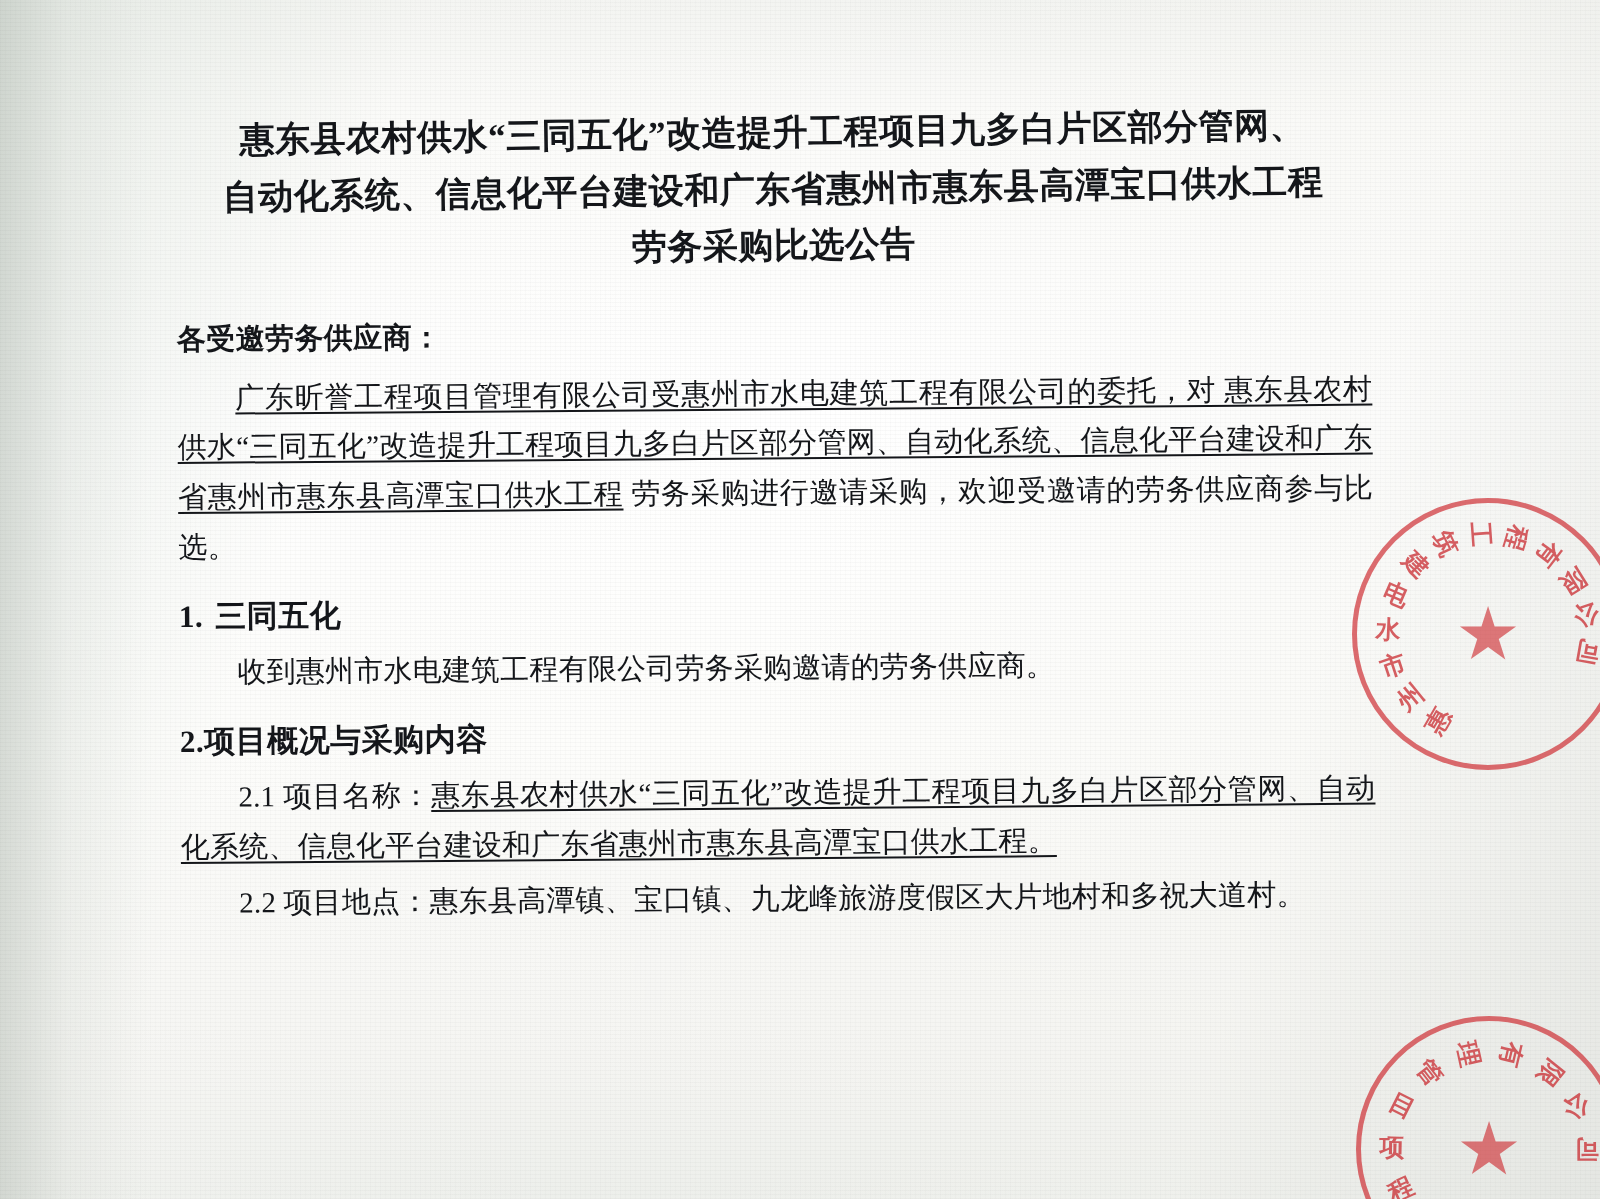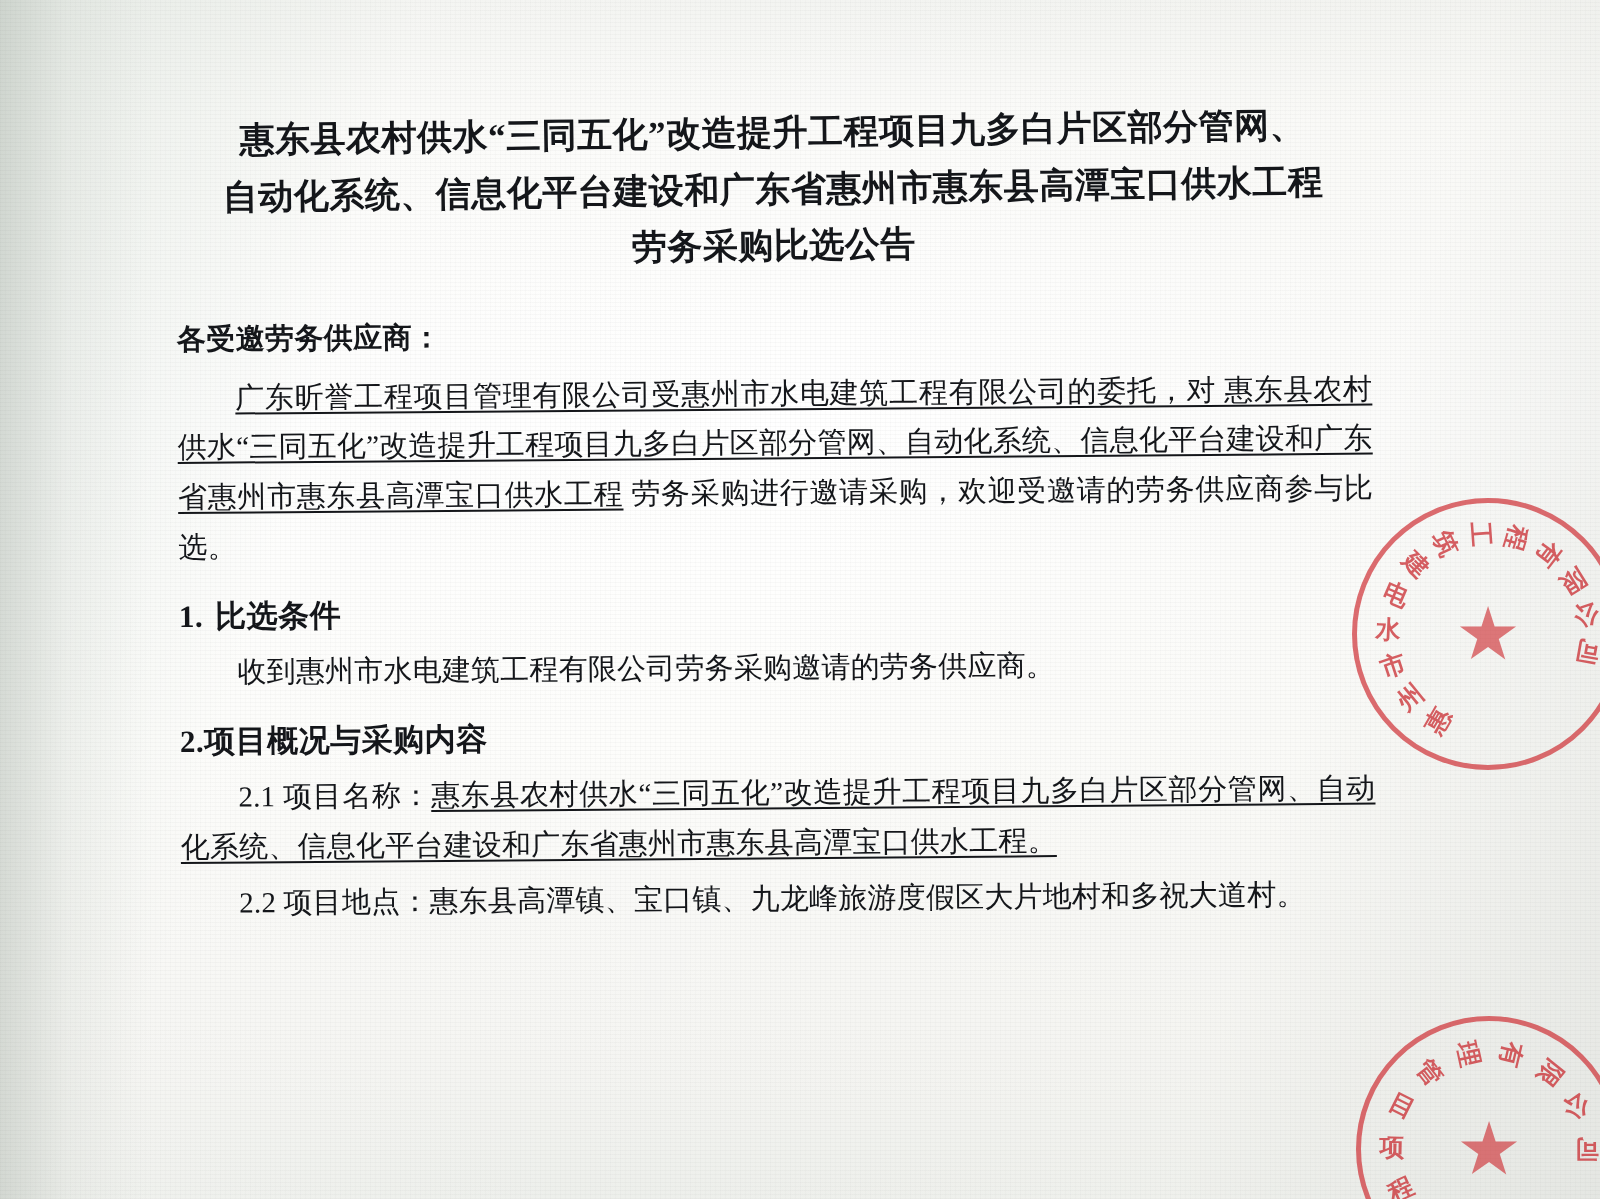--- a/index.html
+++ b/index.html
@@ -174,21 +174,21 @@
         <span class="t-line l3">劳务采购比选公告</span>
       </div>
 
       <div class="salutation">各受邀劳务供应商：</div>
 
       <p class="para indent">
         <span class="u">广东昕誉工程项目管理有限公司受惠州市水电建筑工程有限公司的委托，对 惠东县农村供水“三同五化”改造提升工程项目九多白片区部分管网、自动化系统、信息化平台建设和广东省惠州市惠东县高潭宝口供水工程</span><span> 劳务采购进行邀请采购，欢迎受邀请的劳务供应商参与比选。</span>
       </p>
 
       <h2 class="sec">
-        <span class="num">1.</span><span>比选条件</span>
+        <span class="num">1.</span><span>三同五化</span>
       </h2>
       <p class="para indent">收到惠州市水电建筑工程有限公司劳务采购邀请的劳务供应商。</p>
 
       <h2 class="sec tight">
         <span class="num">2.</span><span>项目概况与采购内容</span>
       </h2>
 
       <p class="subitem">
         <span class="lead">2.1 项目名称：</span><span class="u">惠东县农村供水“三同五化”改造提升工程项目九多白片区部分管网、自动化系统、信息化平台建设和广东省惠州市惠东县高潭宝口供水工程。</span>
       </p>

